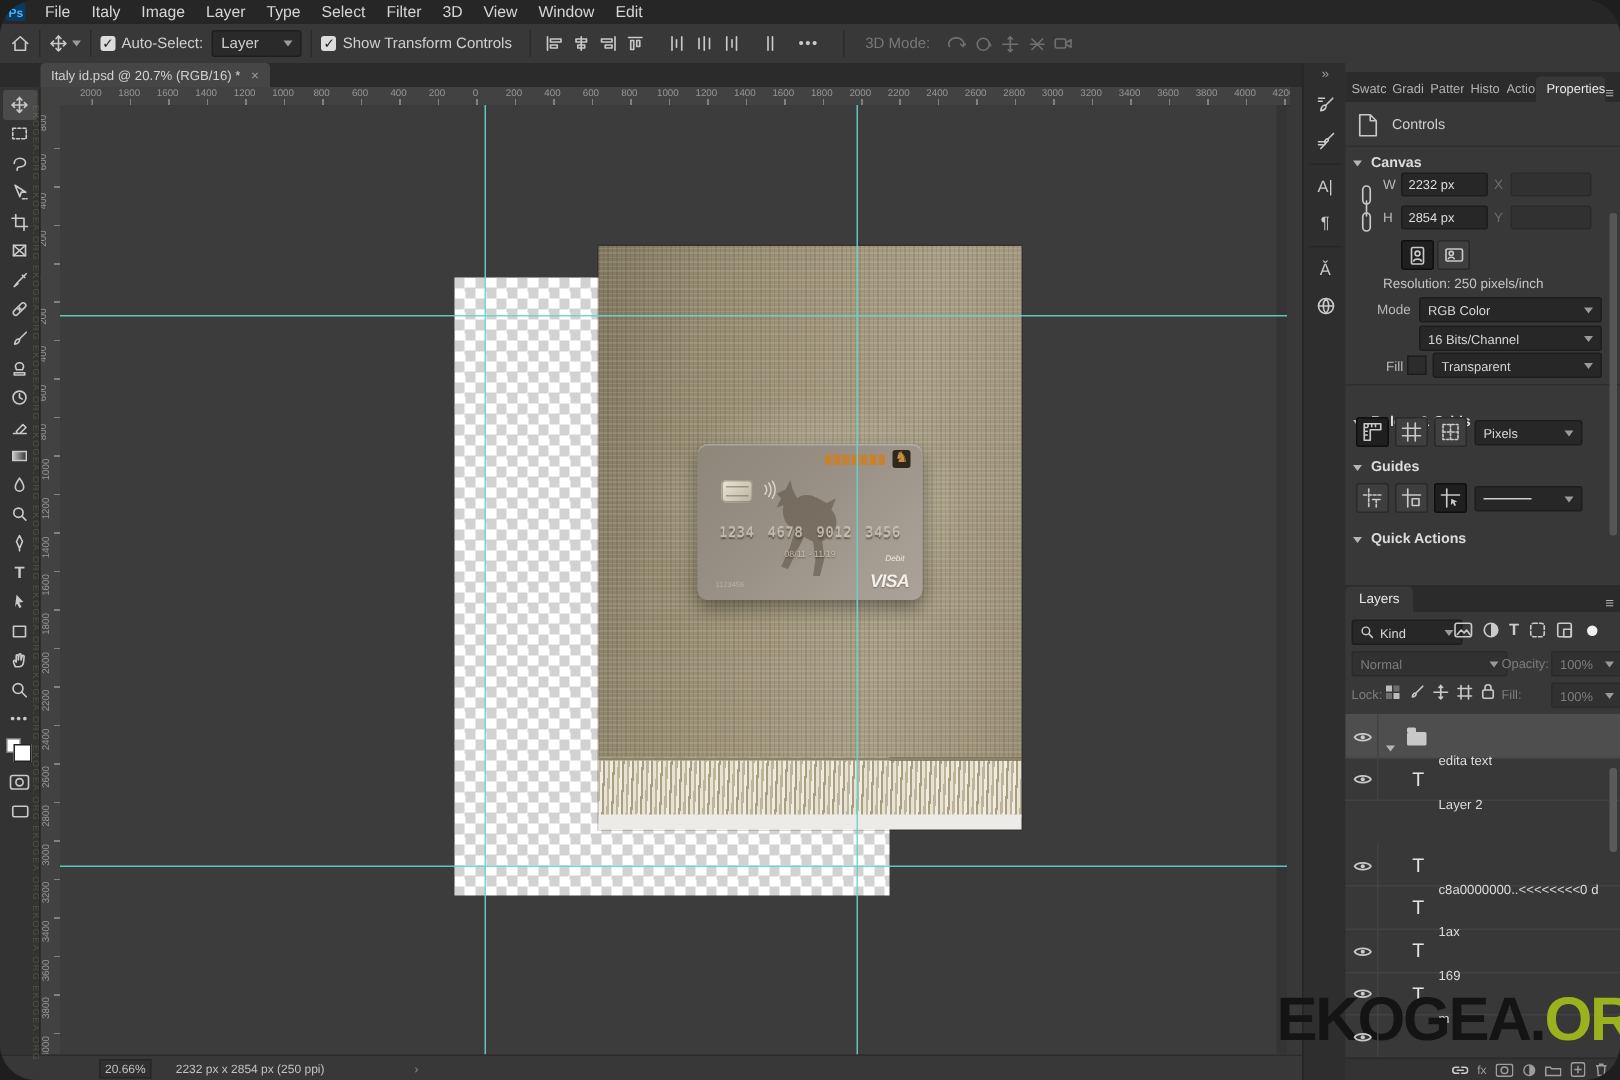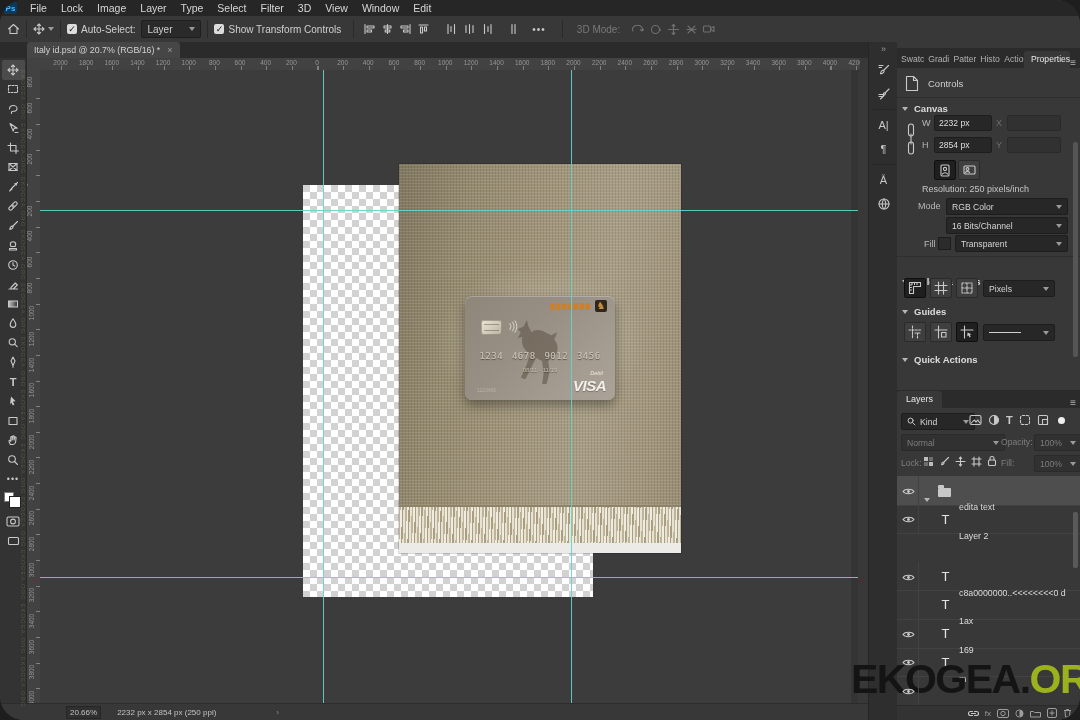--- a/index.html
+++ b/index.html
@@ -77,21 +77,21 @@
      background:linear-gradient(135deg,#ece6d8,#bab2a0);box-shadow:inset 0 0 0 1px rgba(90,80,60,.4);}
   #chip:after{content:"";position:absolute;left:3px;top:4px;right:3px;bottom:4px;border-top:1px solid rgba(90,80,60,.45);border-bottom:1px solid rgba(90,80,60,.45);}
   #nfc{position:absolute;left:43px;top:24px;}
   #horse-main{position:absolute;left:32px;top:18px;width:78px;height:76px;opacity:.55;}
   #card-number{position:absolute;left:0;top:55px;width:100%;display:flex;justify-content:space-around;padding:0 10px;box-sizing:border-box;
      font-family:"DejaVu Sans Mono",monospace;font-size:9px;letter-spacing:.5px;color:#c4bcae;
      text-shadow:0 -0.5px 0 rgba(255,255,255,.4),0 1px 1px rgba(60,50,35,.75);filter:blur(.35px);}
   #card-expiry{position:absolute;left:0;top:71px;width:100%;text-align:center;font-size:6px;color:#c6bfb1;
      text-shadow:0 1px 1px rgba(60,50,35,.6);filter:blur(.4px);}
   #debit{position:absolute;right:12px;top:74px;font-size:5.5px;font-style:italic;color:#eee9dc;}
-  #visa{position:absolute;right:9px;bottom:6px;font-size:15px;font-weight:bold;font-style:italic;letter-spacing:-.5px;color:#f3f0e9;text-shadow:0 1px 1px rgba(0,0,0,.3);}
+  #visa{position:absolute;right:9px;bottom:6px;font-size:12px;font-weight:bold;font-style:italic;letter-spacing:-.5px;color:#f3f0e9;text-shadow:0 1px 1px rgba(0,0,0,.3);}
   #card-id{position:absolute;left:12px;bottom:7px;font-size:5px;color:#b9b1a1;filter:blur(.4px);}
 
   .guide-v{position:absolute;top:0;width:1px;height:633px;background:#63d5cb;opacity:.9;z-index:5;}
   .guide-h{position:absolute;left:0;width:818px;height:1px;background:#63d5cb;opacity:.9;z-index:5;}
   #canvas-scroll{position:absolute;right:0;top:0;width:7px;height:633px;background:#343434;}
 
   
   #statusbar{left:0;top:703px;width:868px;height:17px;background:#383838;border-top:1px solid #2c2c2c;display:flex;align-items:center;font-size:8px;color:#c2c2c2;padding-left:48px;}
   #zoom-field{margin-left:18px;padding:1px 3px;background:#303030;border:1px solid #262626;}
   #docsize{margin-left:16px;}
@@ -149,21 +149,21 @@
   .checker-thumb:after{content:"";position:absolute;left:0;top:0;border-style:solid;border-width:6px 6px 0 0;border-color:#8a8070 transparent transparent transparent;}
 </style>
 </head>
 <body>
 
 <div id="stage">
 
   <div id="menubar" class="abs">
     <div id="pslogo">Ps</div>
     <span class="menu-item">File</span>
-    <span class="menu-item">Lock</span>
+    <span class="menu-item">Italy</span>
     <span class="menu-item">Image</span>
     <span class="menu-item">Layer</span>
     <span class="menu-item">Type</span>
     <span class="menu-item">Select</span>
     <span class="menu-item">Filter</span>
     <span class="menu-item">3D</span>
     <span class="menu-item">View</span>
     <span class="menu-item">Window</span>
     <span class="menu-item">Edit</span>
   </div>

